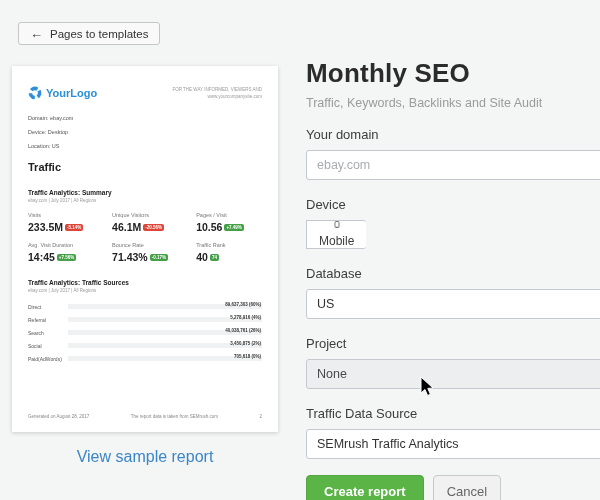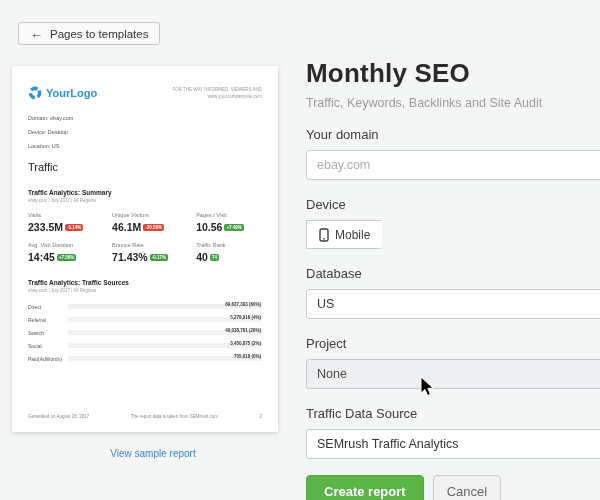--- a/index.html
+++ b/index.html
@@ -14,54 +14,54 @@
 
   
   .card{position:absolute;left:12px;top:66px;width:266px;height:366px;background:#fff;
     box-shadow:0 1px 4px rgba(0,0,0,.18);padding:20px 16px 14px 16px;}
   .logo-row{display:flex;justify-content:space-between;align-items:center;}
   .logo{display:flex;align-items:center;gap:4px;}
   .logo-text{color:#2d8fd9;font-weight:bold;font-size:11px;}
   .head-notes{text-align:right;color:#9a9a9a;font-size:4.5px;line-height:1.6;}
   .meta{margin-top:15px;}
   .meta div{font-size:5.5px;color:#555;margin-bottom:8px;}
-  .sec-title{margin-top:12px;font-size:11px;font-weight:normal;color:#222;}
+  .sec-title{margin-top:12px;font-size:11px;font-weight:bold;color:#222;}
   .block-title{margin-top:16px;font-size:6.5px;font-weight:bold;color:#222;}
   .block-sub{margin-top:2px;font-size:4.5px;color:#9a9a9a;}
   .metrics{margin-top:9px;display:grid;grid-template-columns:1.15fr 1.15fr .9fr;row-gap:9px;}
   .metric .m-label{font-size:5.5px;color:#777;margin-bottom:3px;}
   .metric .m-value{font-size:10.5px;font-weight:bold;color:#222;white-space:nowrap;}
   .badge{display:inline-block;font-size:4.5px;font-weight:bold;color:#fff;border-radius:2px;
     padding:1px 2px;margin-left:2px;vertical-align:2px;}
   .bars{margin-top:7px;}
   .bar-row{position:relative;display:flex;align-items:center;height:13px;}
   .bar-label{width:40px;font-size:5px;color:#555;flex:none;}
   .bar-track{flex:1;height:5px;background:#f0f1f2;position:relative;}
   .bar-fill{height:5px;background:#2f7cc0;}
   .bar-value{position:absolute;right:1px;top:2px;font-size:4.5px;font-weight:bold;color:#333;}
   .card-footer{position:absolute;left:16px;right:16px;bottom:13px;display:flex;
     justify-content:space-between;font-size:4.5px;color:#888;}
-  .view-link{position:absolute;left:20px;top:448px;width:266px;text-align:center;
-    font-size:10px;color:#3a86c8;cursor:pointer;}
+  .view-link{position:absolute;left:12px;top:448px;width:266px;text-align:center;
+    font-size:16px;color:#3a86c8;cursor:pointer;}
 
   
   .form{position:absolute;left:306px;top:58px;width:312px;}
   .form h1{margin:0;font-size:26px;font-weight:bold;color:#2b2b2b;letter-spacing:.2px;}
   .form .subtitle{margin-top:7px;font-size:12.5px;color:#9b9b9b;}
   .f-label{margin-top:17px;margin-bottom:8px;font-size:13px;color:#3d3d3d;}
   .f-input{width:100%;height:30px;border:1px solid #c3c9ce;border-radius:3px;background:#fff;
     padding:0 10px;font-size:12.5px;color:#333;font-family:"Liberation Sans",sans-serif;outline:none;}
   .f-input::placeholder{color:#a9adb1;}
   .f-input.disabled{background:#eceef0;color:#4a4a4a;}
   .segment{display:flex;margin-top:0;}
   .seg-btn{display:inline-flex;align-items:center;gap:6px;height:29px;padding:0 12px;
     font-size:12px;cursor:pointer;border:1px solid #c3c9ce;background:#fff;color:#3d3d3d;}
   .seg-btn.active{background:#3b97d9;border-color:#3b97d9;color:#fff;font-weight:bold;}
   .seg-btn:first-child{border-radius:3px 0 0 3px;border-right:none;}
-  .seg-btn:last-child{border-radius:0 3px 3px 0;}
+  .seg-btn:last-child{border-radius:0 3px 3px 0;flex-direction:column;}
   .btn-row{margin-top:16px;display:flex;gap:9px;}
   .create-btn{background:#5ab446;border:1px solid #52a63f;border-radius:4px;color:#fff;
     font-size:13px;font-weight:bold;padding:8px 17px;cursor:pointer;font-family:"Liberation Sans",sans-serif;}
   .cancel-btn{background:#f1f1f1;border:1px solid #c9c9c9;border-radius:4px;color:#666;
     font-size:13px;padding:8px 13px;cursor:pointer;font-family:"Liberation Sans",sans-serif;}
 
   .cursor{position:absolute;left:420px;top:376px;width:15px;height:22px;z-index:50;pointer-events:none;}
 </style>
 </head>
 <body>

